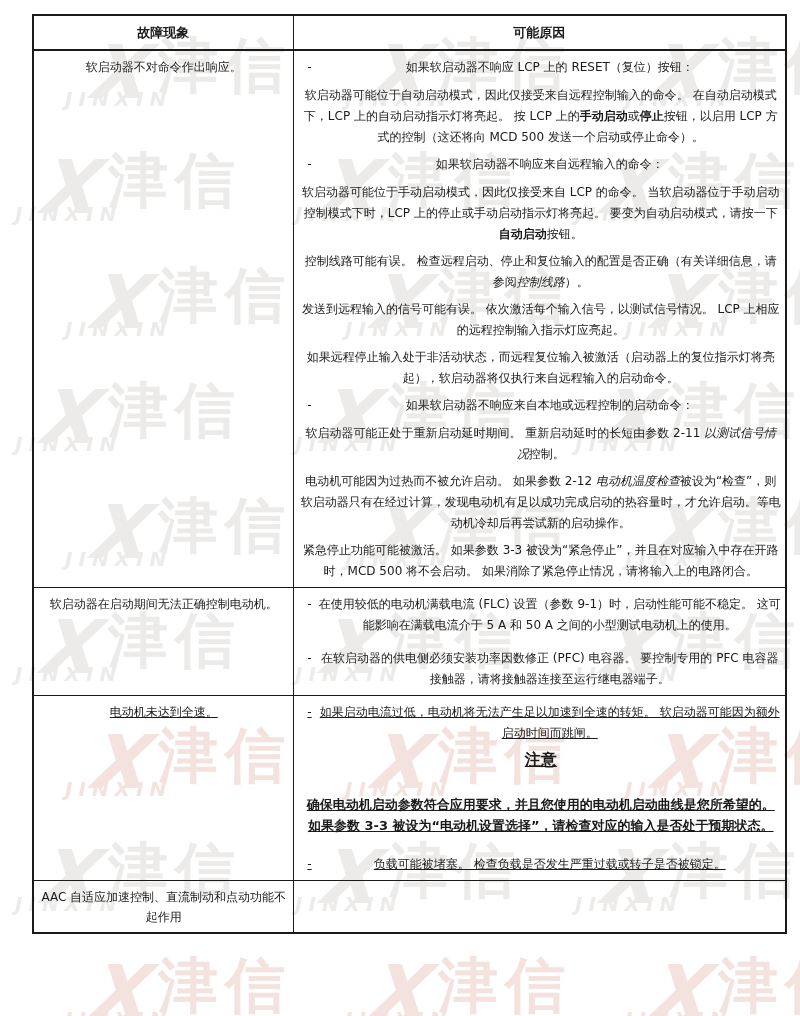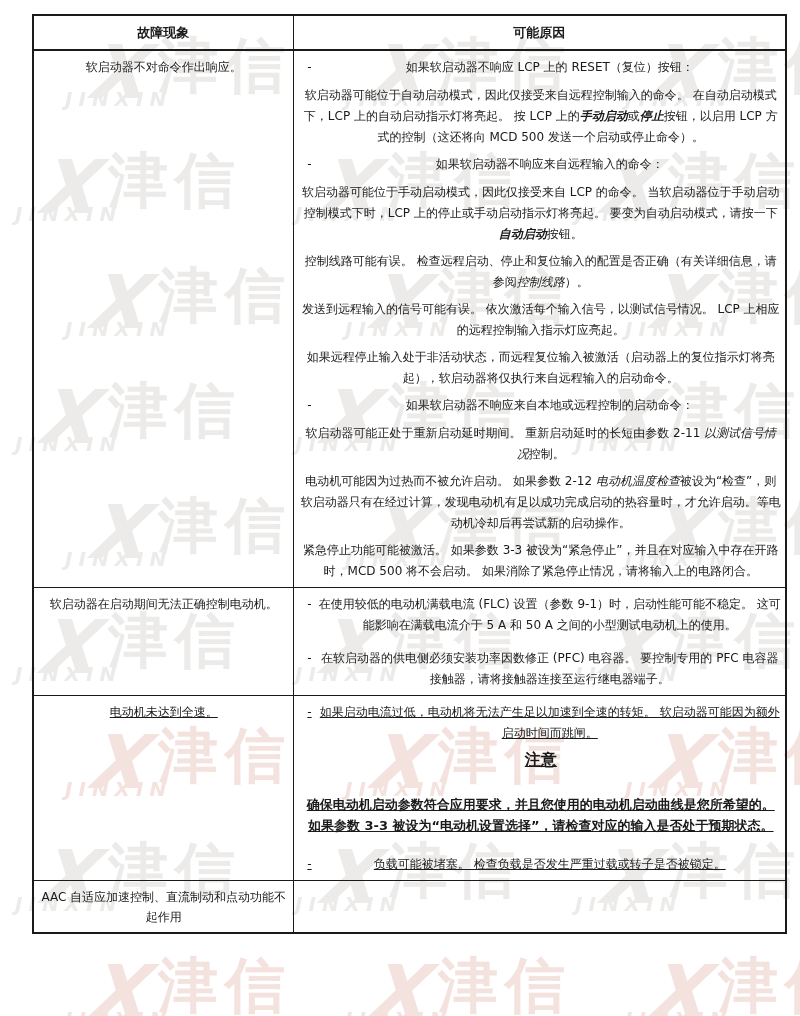--- a/index.html
+++ b/index.html
@@ -115,21 +115,21 @@
   }
   .notice_body {
     font-size: 13px;
     font-weight: 700;
     line-height: 21px;
     margin-bottom: 10px;
     margin-top: 25px;
   }
   .gap { margin-top: 18px; }
 
-  .b { font-weight: 700; font-style: italic; }
+  .b { font-weight: 700; }
   .i { font-style: italic; }
 </style>
 </head>
 <body>
 
 <div class="watermark-layer" id="watermark-layer">
     <div class="wm" style="left: 95px; top: 35px; color: rgb(236, 235, 233);"><span class="wm-x">X</span><span class="wm-cn">津信</span><div class="wm-sub">JINXIN</div></div>
     <div class="wm" style="left: 375px; top: 35px; color: rgb(236, 235, 233);"><span class="wm-x">X</span><span class="wm-cn">津信</span><div class="wm-sub">JINXIN</div></div>
     <div class="wm" style="left: 655px; top: 35px; color: rgb(236, 235, 233);"><span class="wm-x">X</span><span class="wm-cn">津信</span><div class="wm-sub">JINXIN</div></div>
     <div class="wm" style="left: 45px; top: 150px; color: rgb(236, 235, 233);"><span class="wm-x">X</span><span class="wm-cn">津信</span><div class="wm-sub">JINXIN</div></div>

